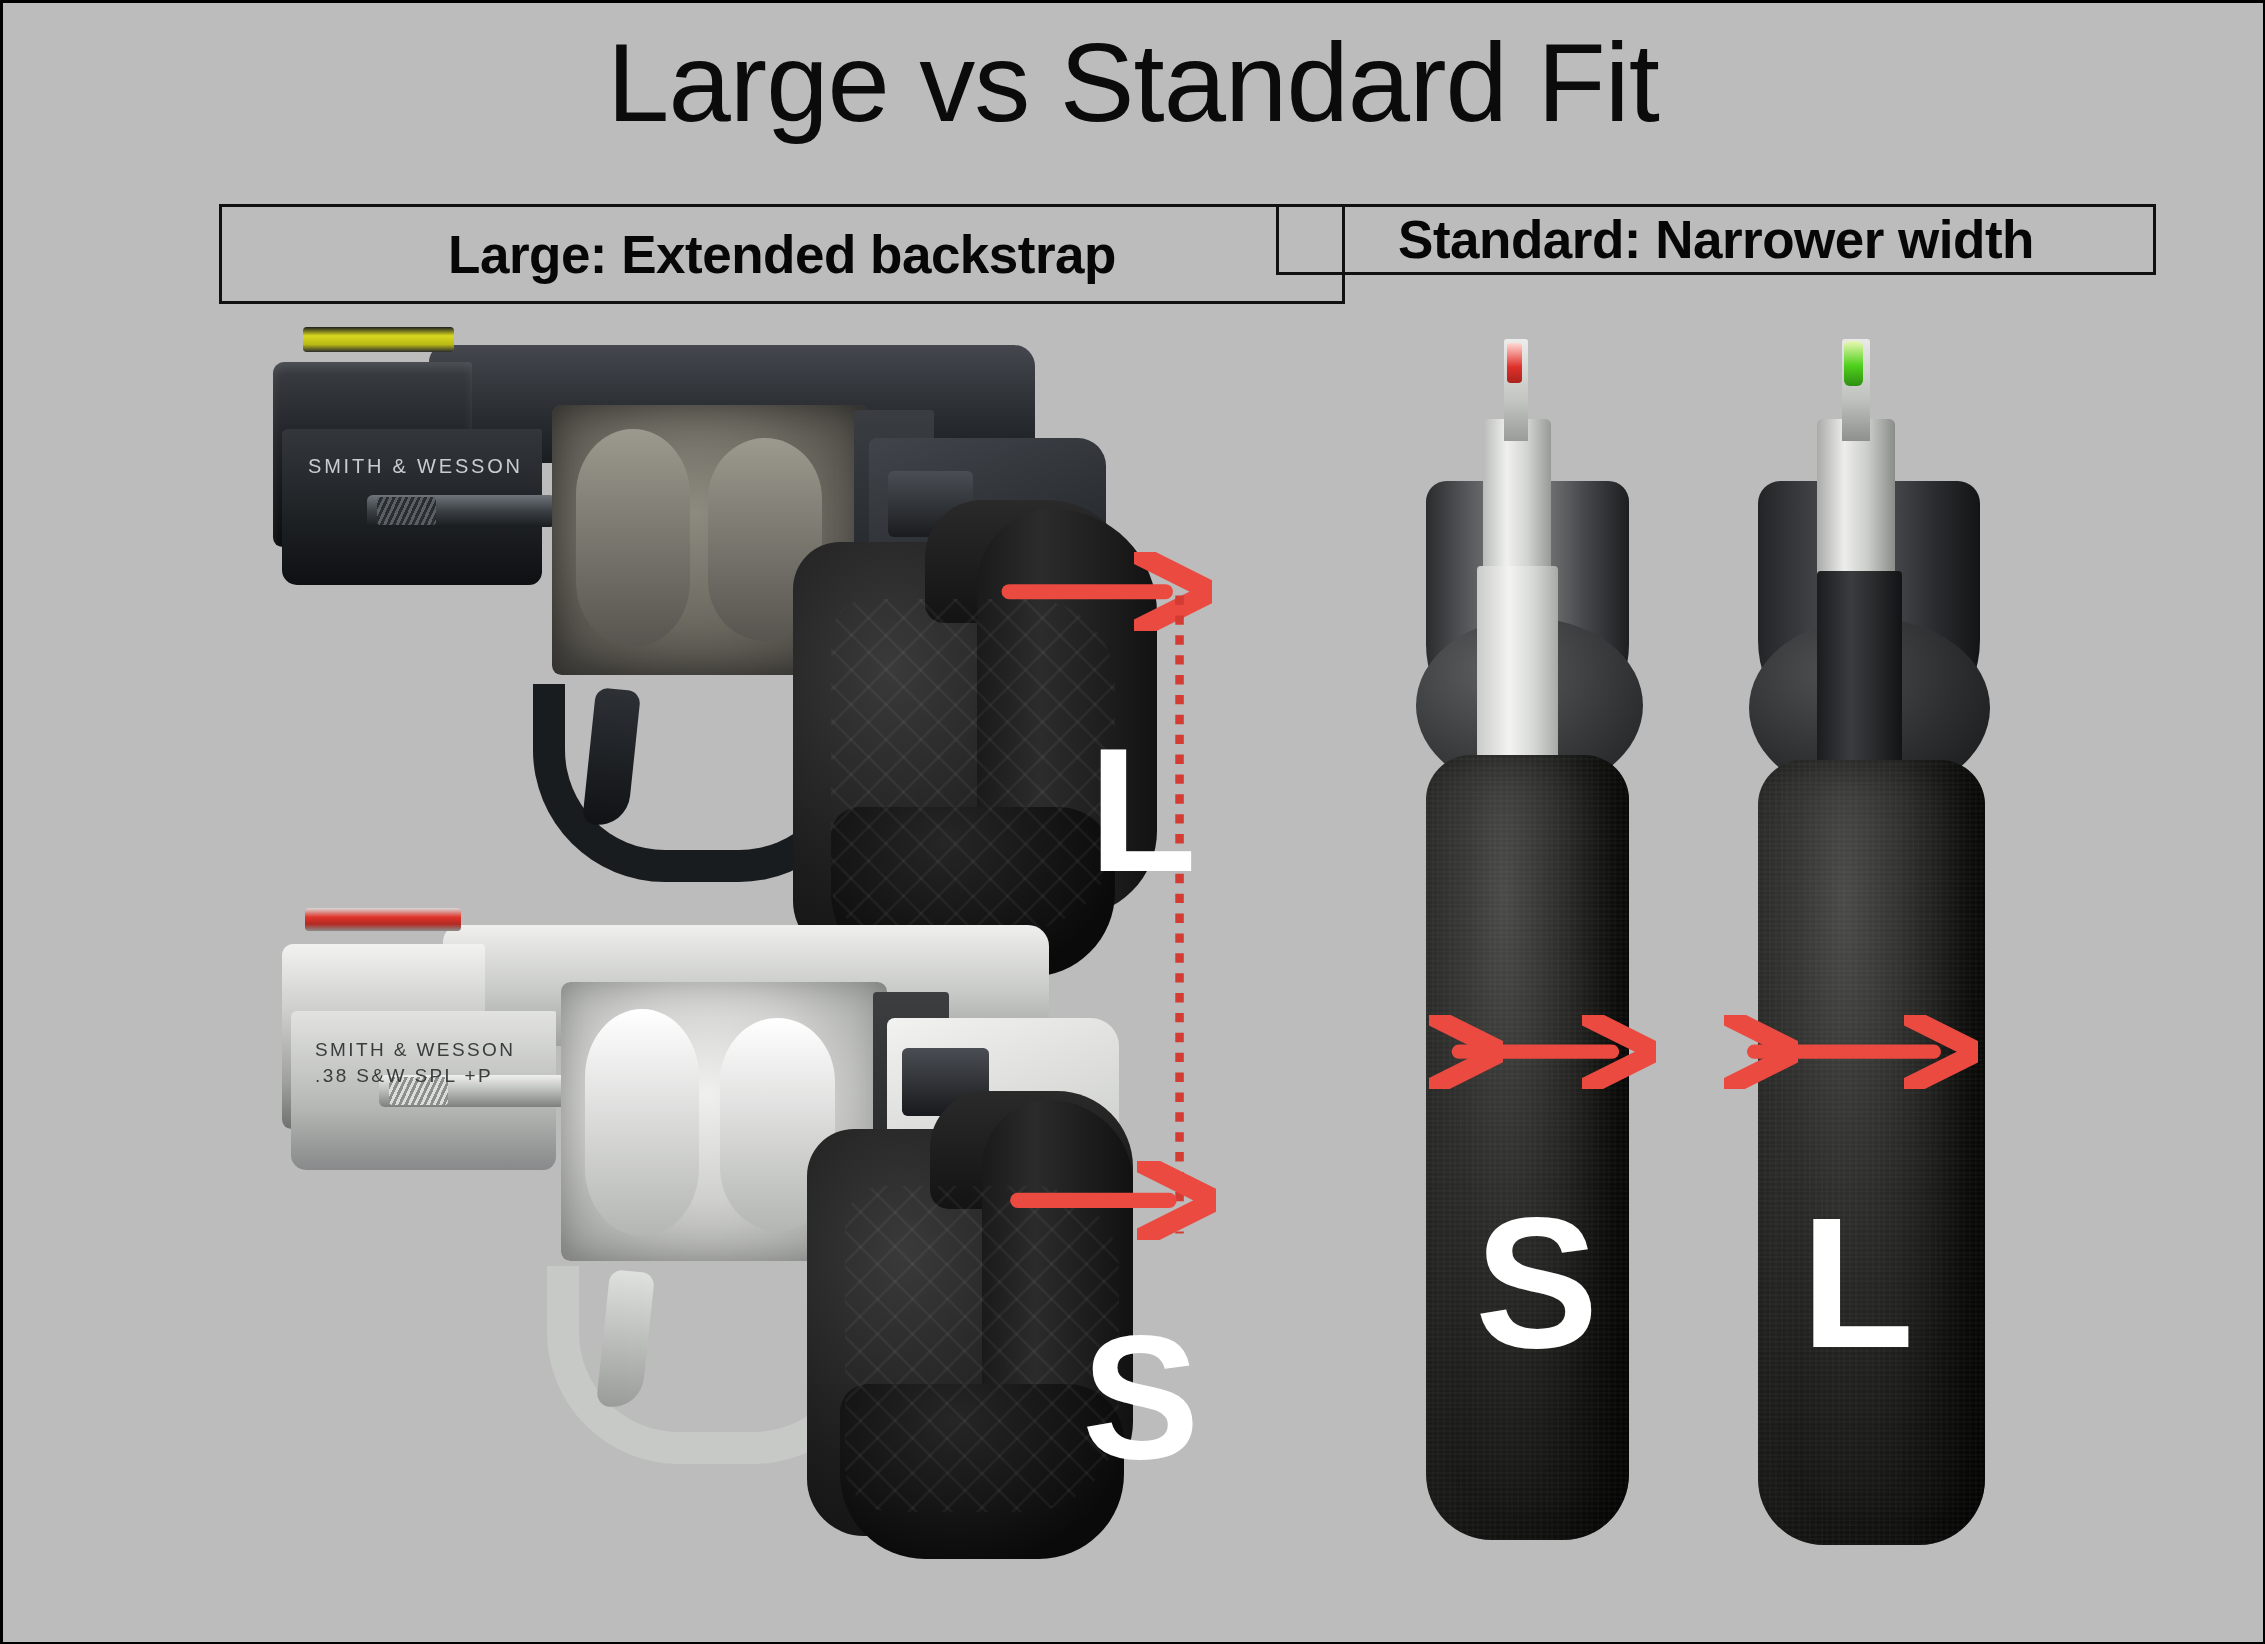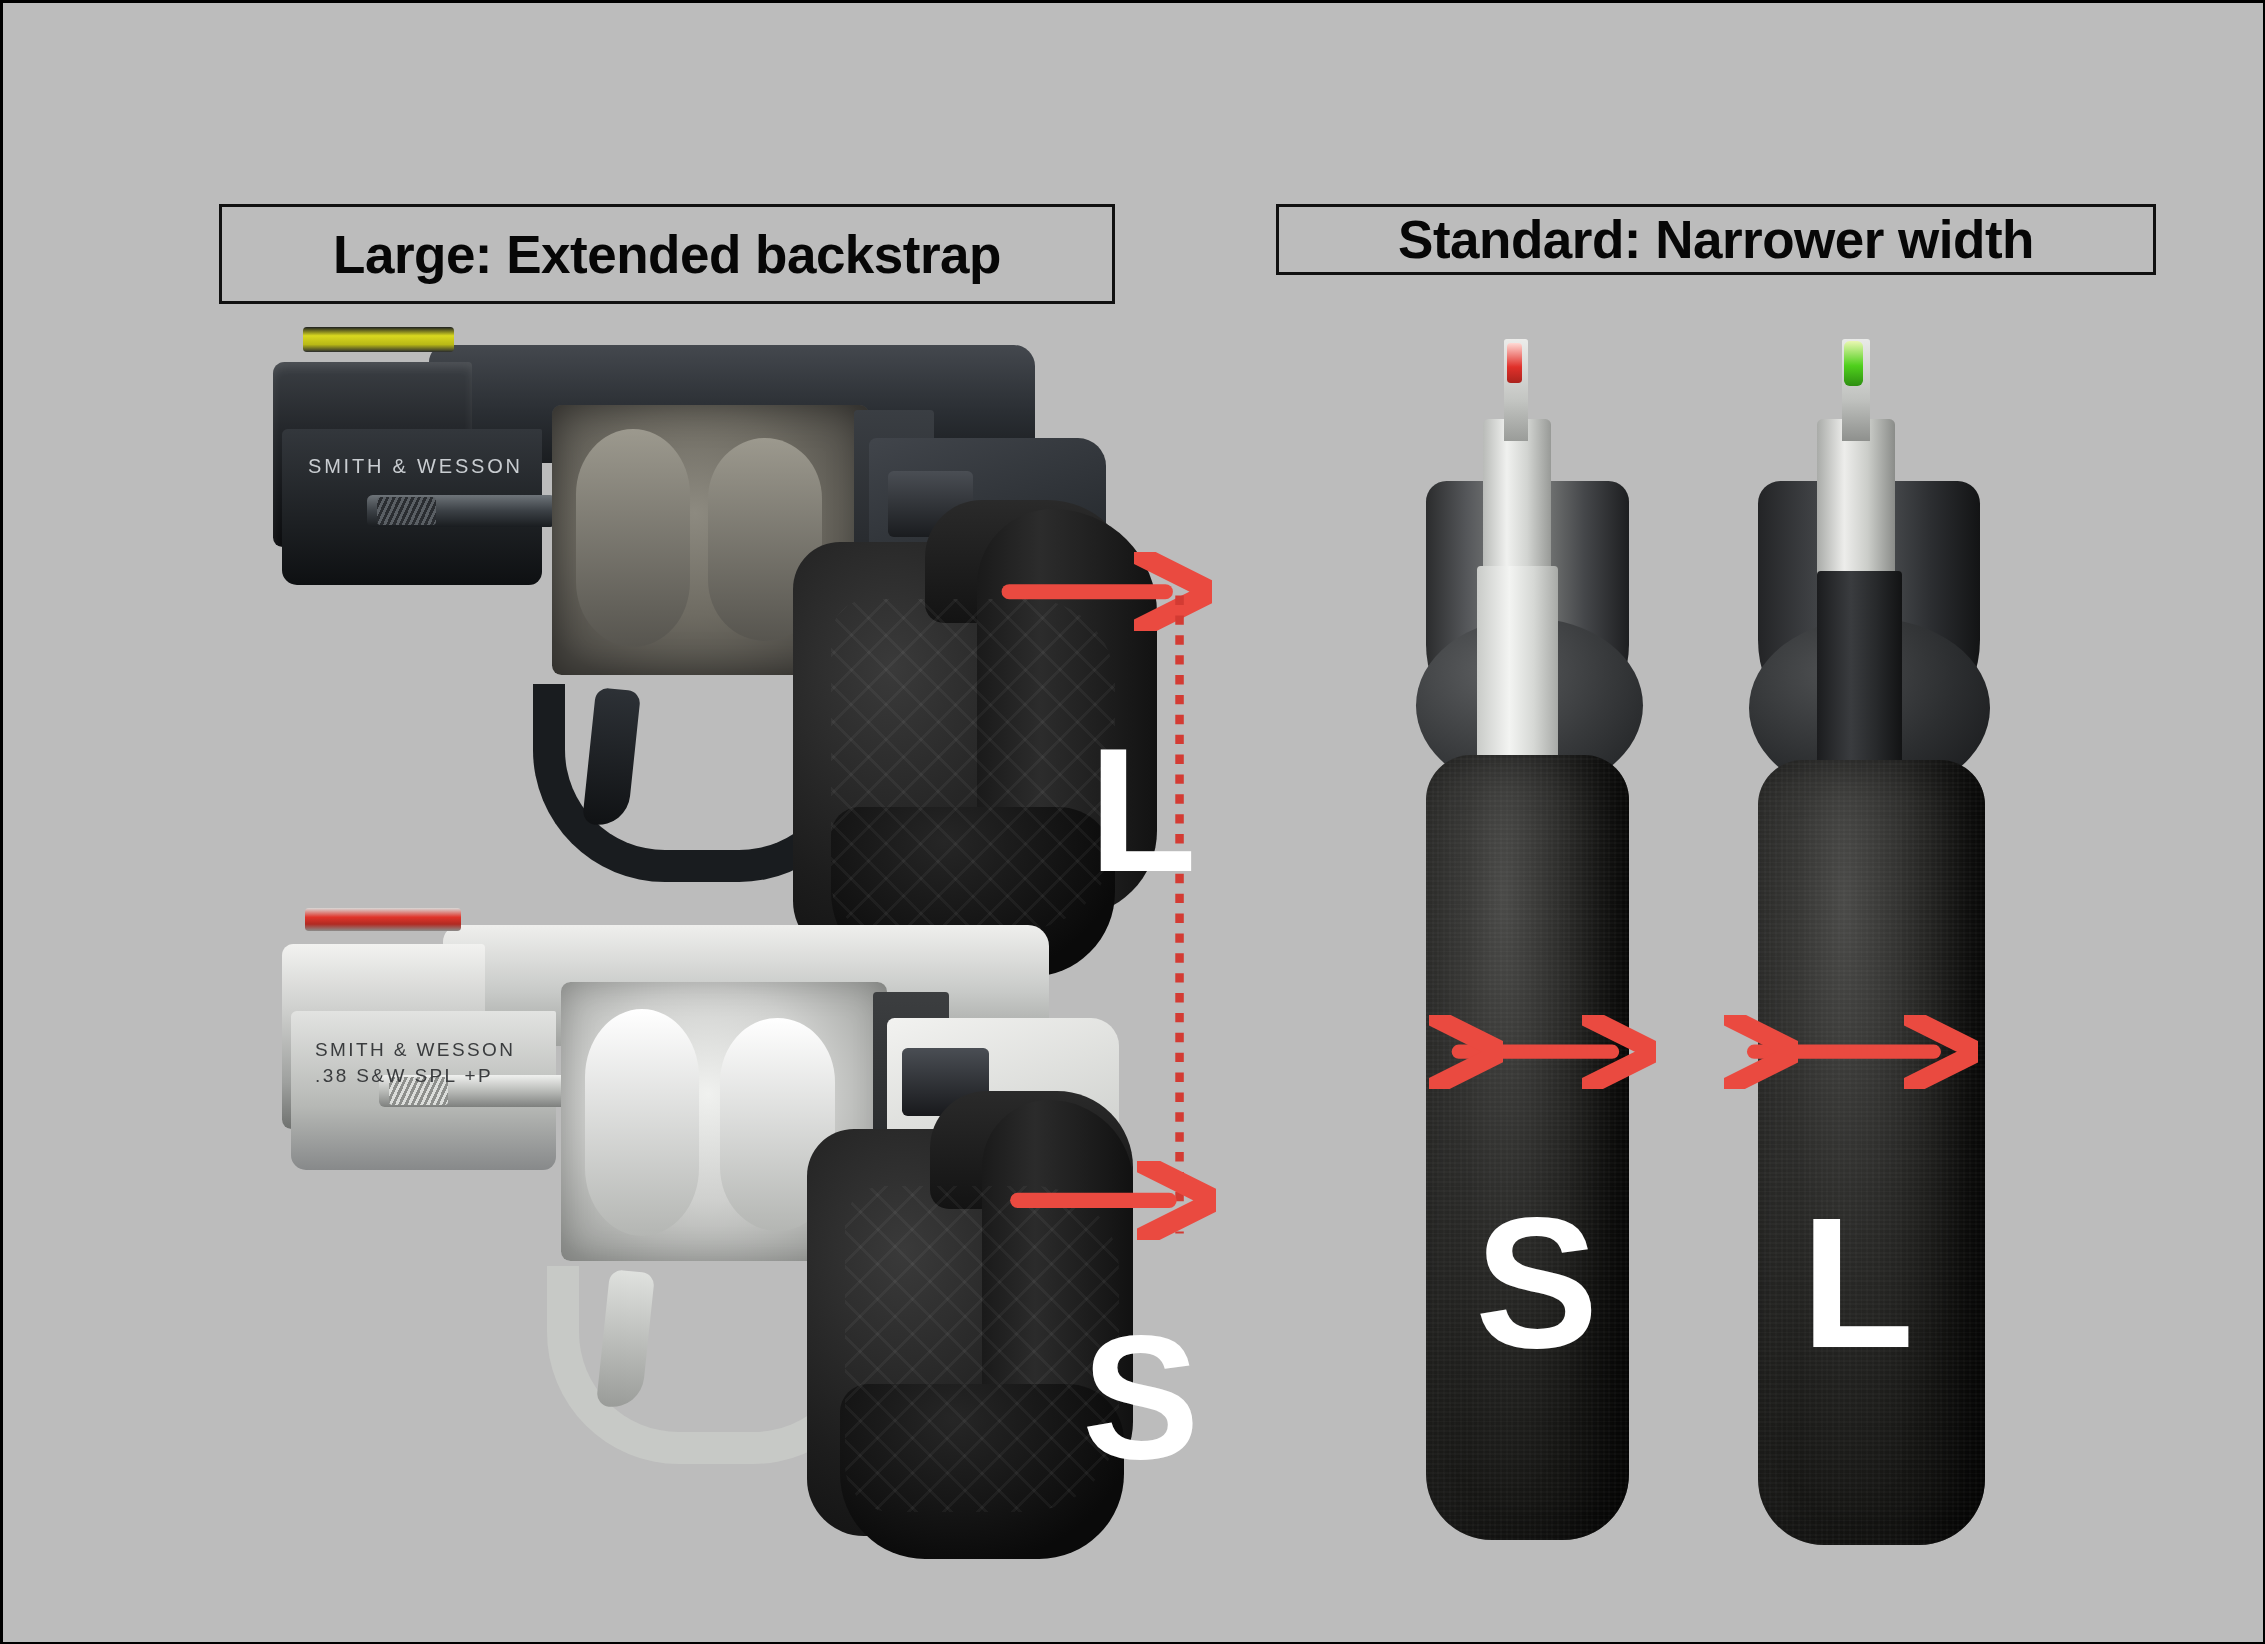--- a/index.html
+++ b/index.html
@@ -42,21 +42,21 @@
     justify-content: center;
     box-sizing: border-box;
   }
   .caption-box span {
     font-size: 53px;
     font-weight: bold;
     color: #070707;
     white-space: nowrap;
     letter-spacing: -0.5px;
   }
-  #caption-left  { left: 216px;  top: 201px; width: 896px; height: 100px; }
+  #caption-left  { left: 216px;  top: 201px; width: 1126px; height: 100px; }
   #caption-right { left: 1273px; top: 201px; width: 880px; height: 71px; }
 
   
   .revolver { position: absolute; }
 
   
   #rev-top { left: 260px; top: 312px; width: 1003px; height: 662px; }
 
   #rev-top .muzzle {
     position:absolute; left:9.5px; top:47px; width:199px; height:185px;
@@ -400,20 +400,21 @@
   #letter-S-right { left: 1472px; top: 1188px; font-size: 185px; }
   #letter-L-right { left: 1798px; top: 1188px; font-size: 185px; }
 
   svg.overlay { position:absolute; left:0; top:0; width:2266px; height:1645px; pointer-events:none; }
 </style>
 </head>
 <body>
 
 <div id="stage">
 
+  <div id="title">Large vs Standard Fit</div>
 
   <div class="caption-box" id="caption-left">
     <span>Large: Extended backstrap</span>
   </div>
   <div class="caption-box" id="caption-right">
     <span>Standard: Narrower width</span>
   </div>
 
   <div class="revolver" id="rev-top">
     <div class="framebody"></div>

